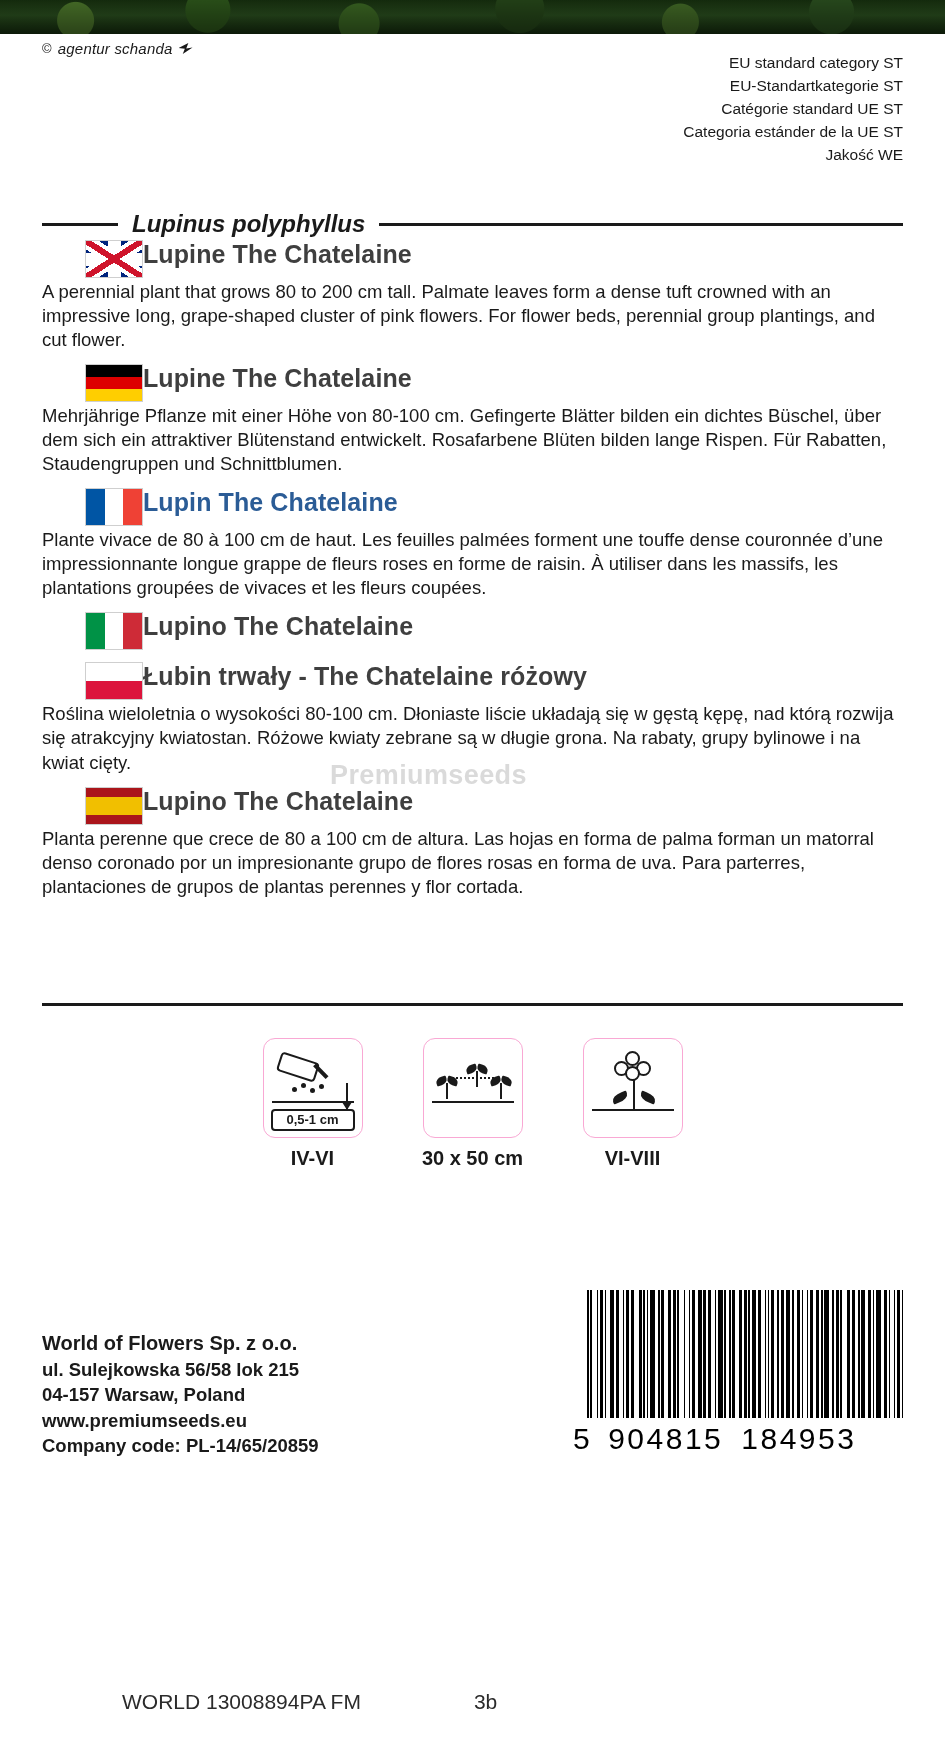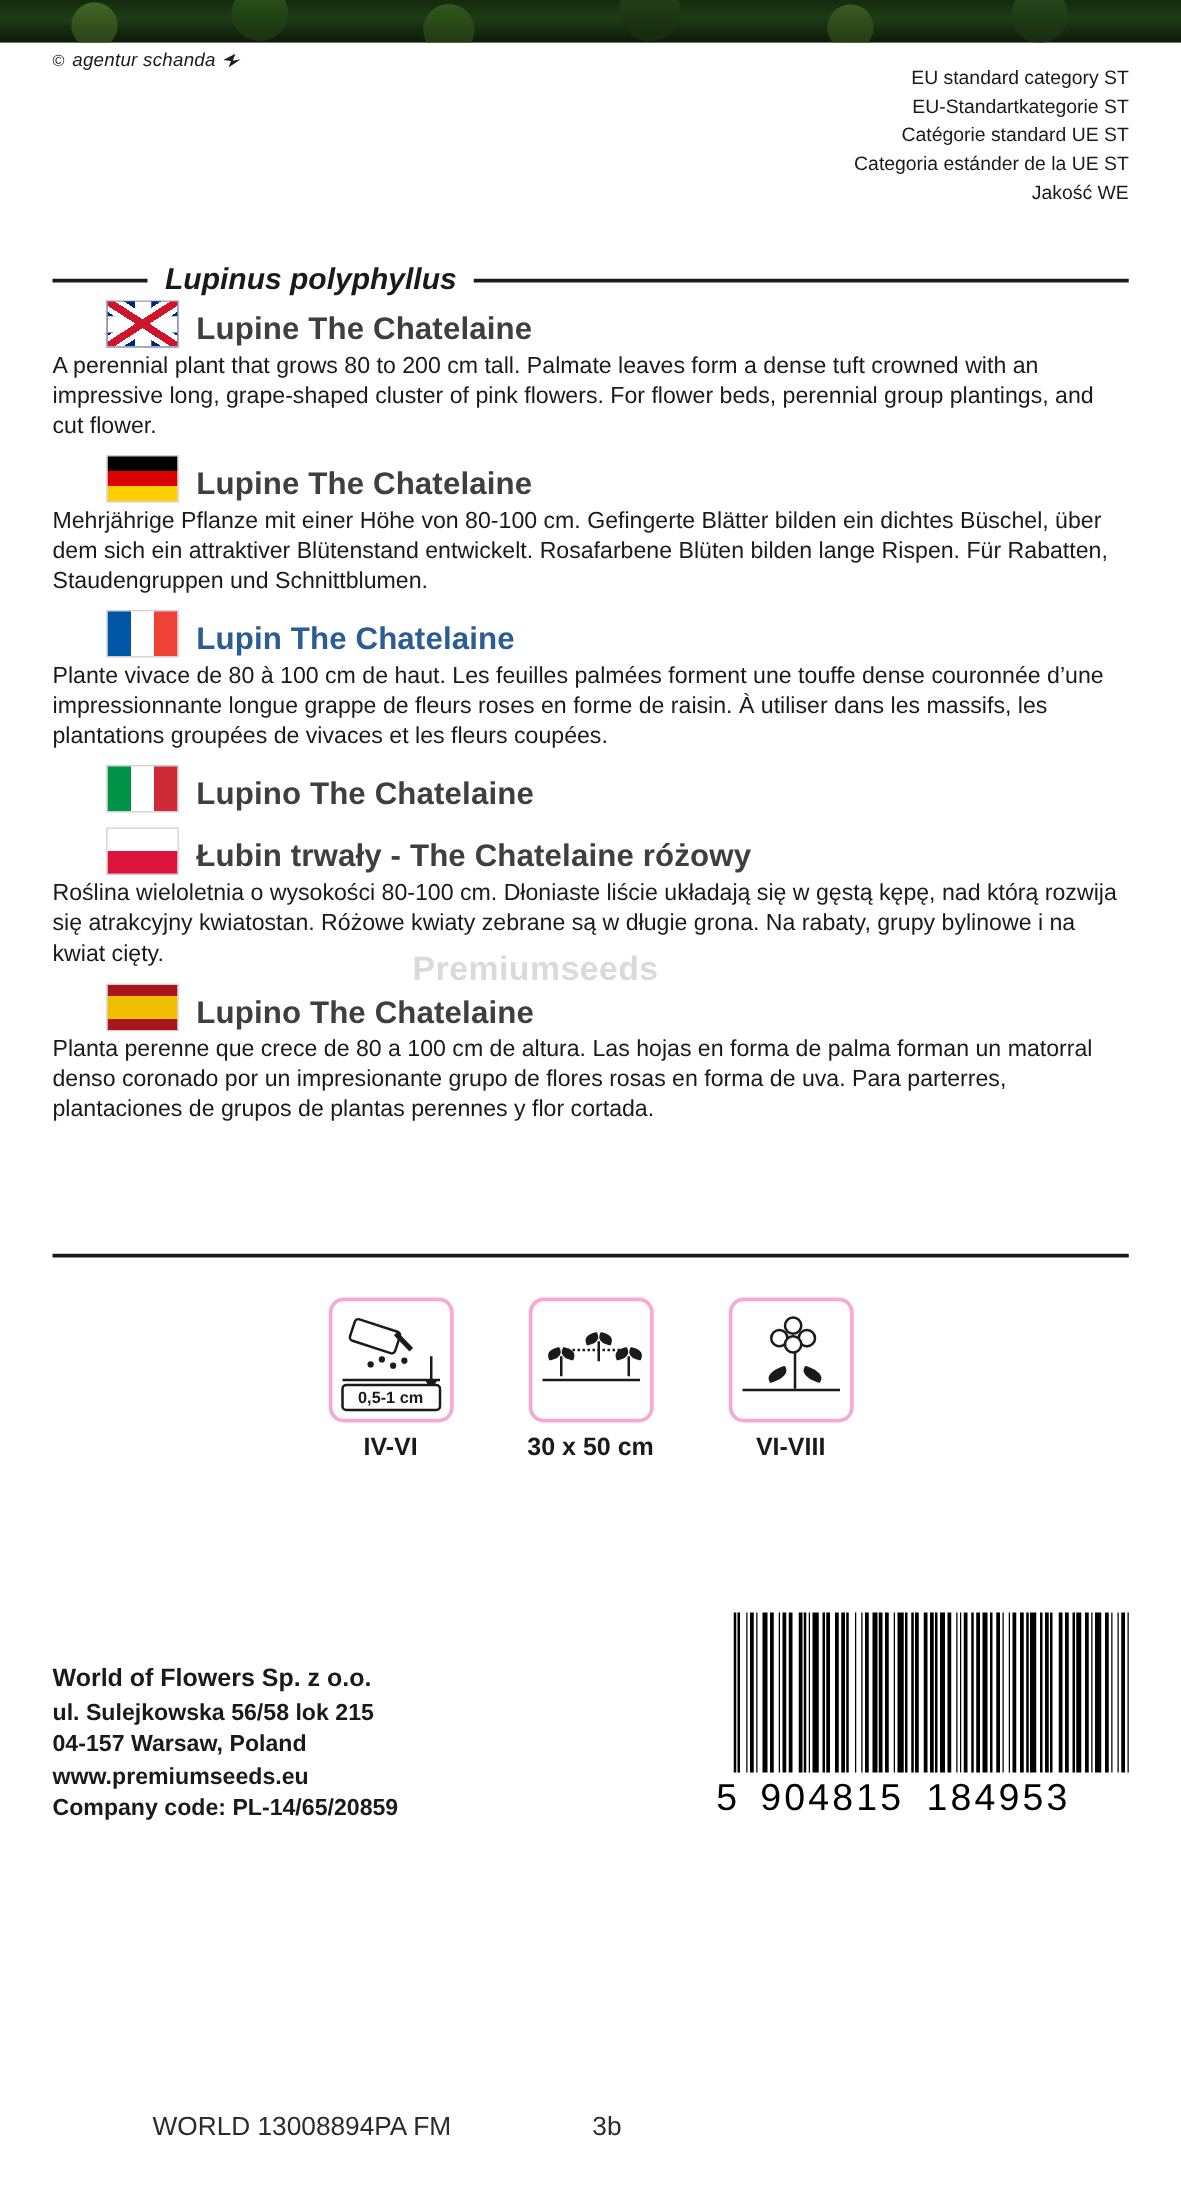--- a/index.html
+++ b/index.html
@@ -103,22 +103,21 @@
   .langs {
     position: absolute;
     top: 240px; left: 42px;
     width: 861px;
   }
   .lang {
     margin-bottom: 12px;
   }
   .lang-head {
     display: flex;
-    align-items: flex-end;
-    gap: 14px;
+    align-items: flex-start;
     margin-bottom: 2px;
     padding-left: 43px;
   }
   .flag {
     width: 58px; height: 38px;
     flex: 0 0 58px;
     border: 1px solid #cfcfcf;
     position: relative;
     overflow: hidden;
     background: #fff;
@@ -186,21 +185,21 @@
     position: absolute;
     top: 1038px; left: 0; width: 945px;
     display: flex;
     justify-content: center;
     gap: 56px;
   }
   .picto { width: 104px; text-align: center; }
   .picto-box {
     width: 100px; height: 100px;
     margin: 0 auto;
-    border: 3px solid #f9a8d4;
+    border: 1px solid #f9a8d4;
     border-radius: 12px;
     position: relative;
     background: #fff;
   }
   .picto-label {
     margin-top: 9px;
     font-size: 20px;
     font-weight: bold;
     color: #1a1a1a;
     white-space: nowrap;

